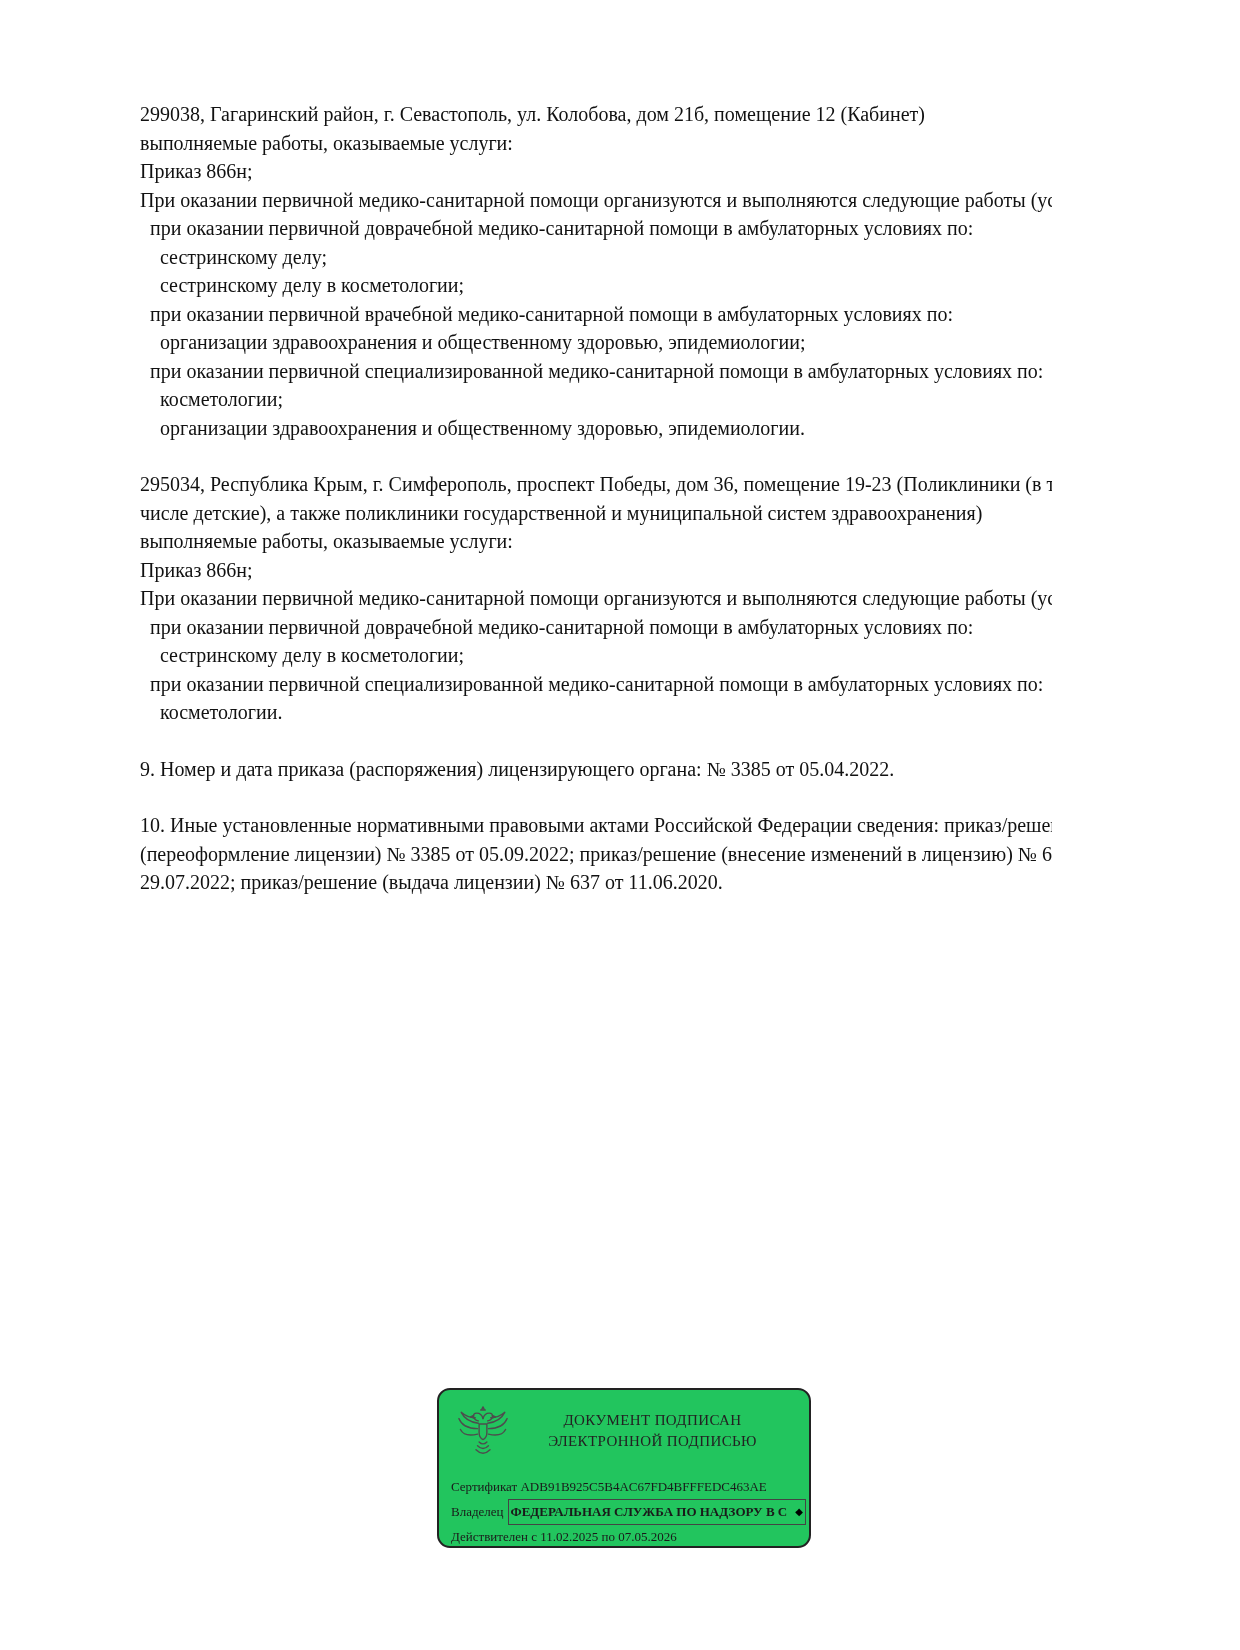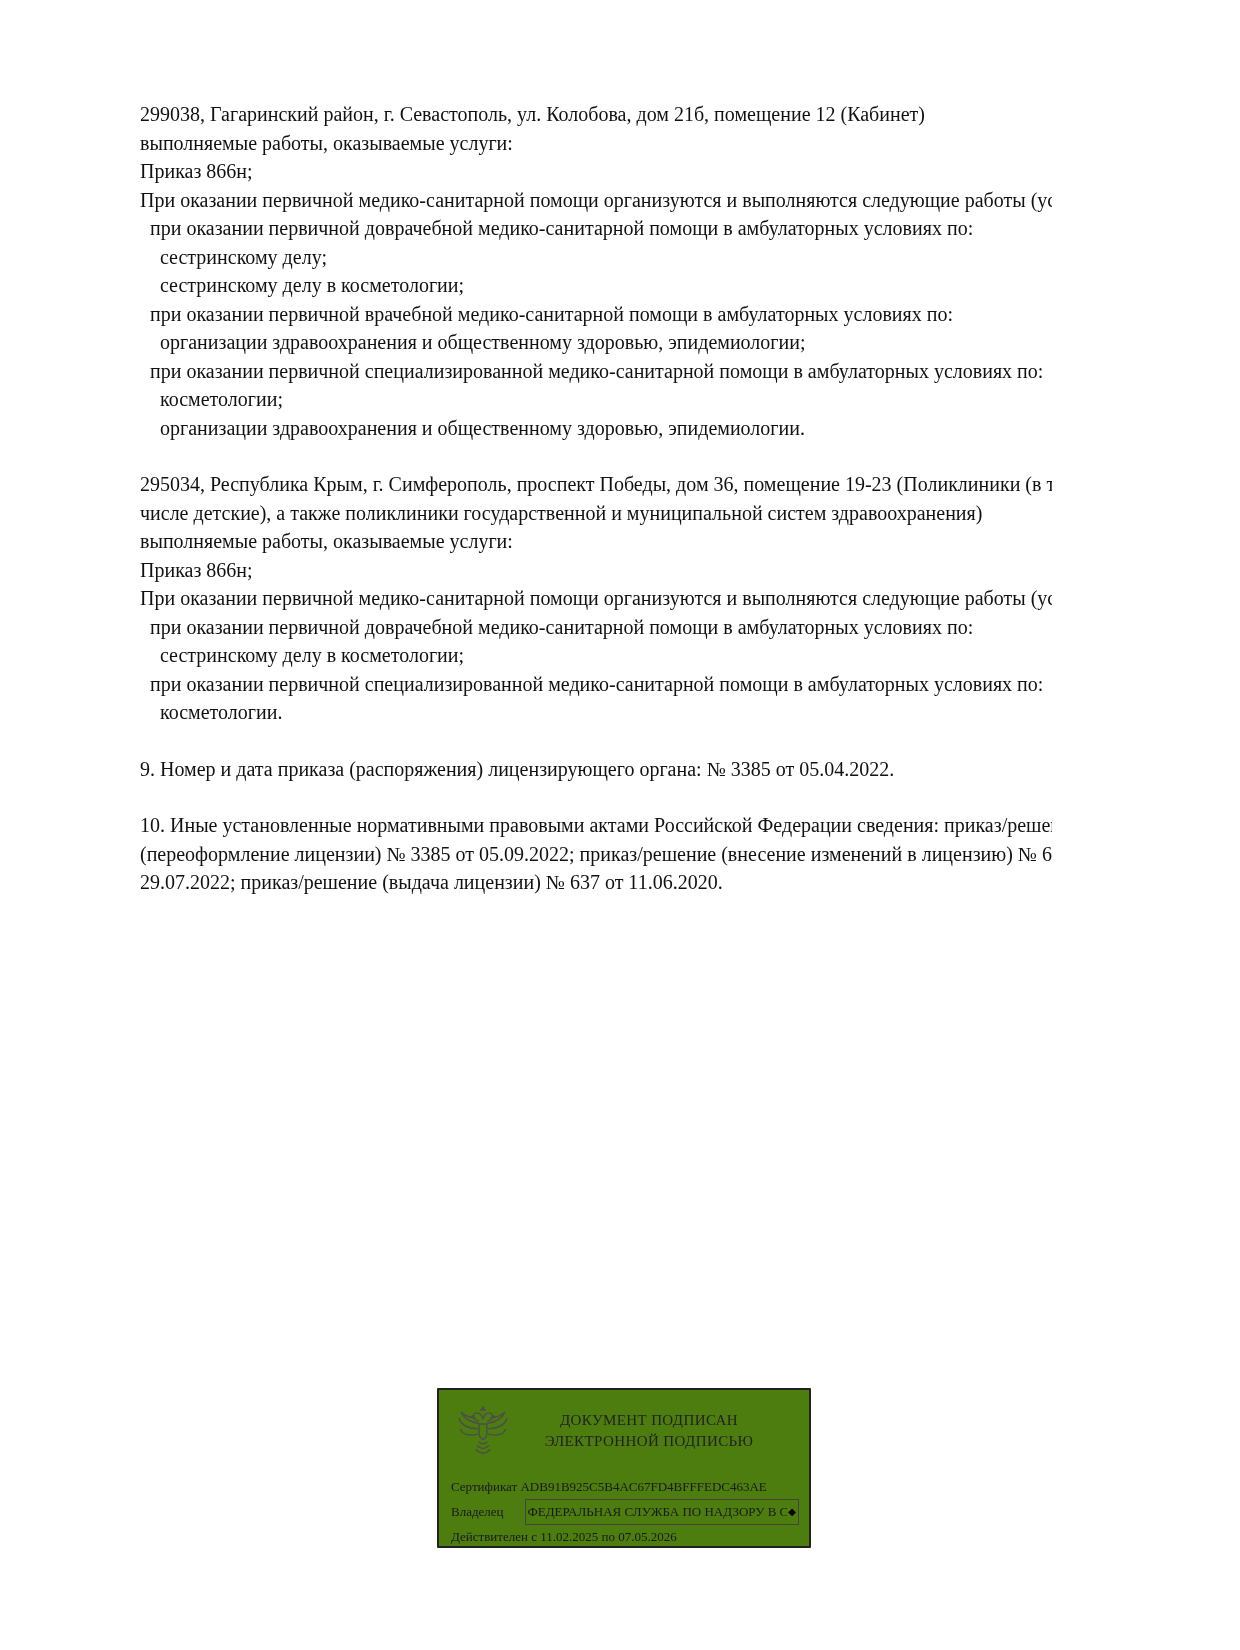--- a/index.html
+++ b/index.html
@@ -26,23 +26,23 @@
     margin: 0 0 28px 0;
   }
   
   .stamp {
     position: absolute;
     left: 437px;
     top: 1388px;
     width: 374px;
     height: 160px;
     border: 2px solid #222222;
-    border-radius: 1px;
-    background: #4d7c0f;
-    padding: 10px 22px 8px 12px;
+    border-radius: 13px;
+    background: #22c55e;
+    padding: 10px 15px 8px 12px;
     font-family: "Liberation Serif", serif;
     color: #1a1a1a;
     overflow: hidden;
   }
   .stamp-header {
     display: flex;
     align-items: center;
     height: 62px;
   }
   .stamp-emblem {
@@ -63,35 +63,34 @@
   .stamp-info {
     margin-top: 13px;
     font-size: 13px;
     line-height: 24px;
   }
   .stamp-line { white-space: nowrap; overflow: hidden; }
   .owner-line {
     display: flex;
     align-items: center;
     margin-right: -12px;
-    gap: 17px;
   }
   .owner-label { flex: 0 0 auto; margin-right: 4px; }
   .owner-box {
     flex: 1;
     display: flex;
     align-items: center;
     justify-content: space-between;
     border: 1px solid #444444;
     padding: 0 2px;
     overflow: hidden;
     min-width: 0;
   }
   .owner-value {
-    font-weight: normal;
+    font-weight: bold;
     white-space: nowrap;
     overflow: hidden;
   }
   .owner-marker {
     flex: 0 0 auto;
     font-size: 10px;
     line-height: 10px;
     color: #000000;
     padding-left: 1px;
   }

